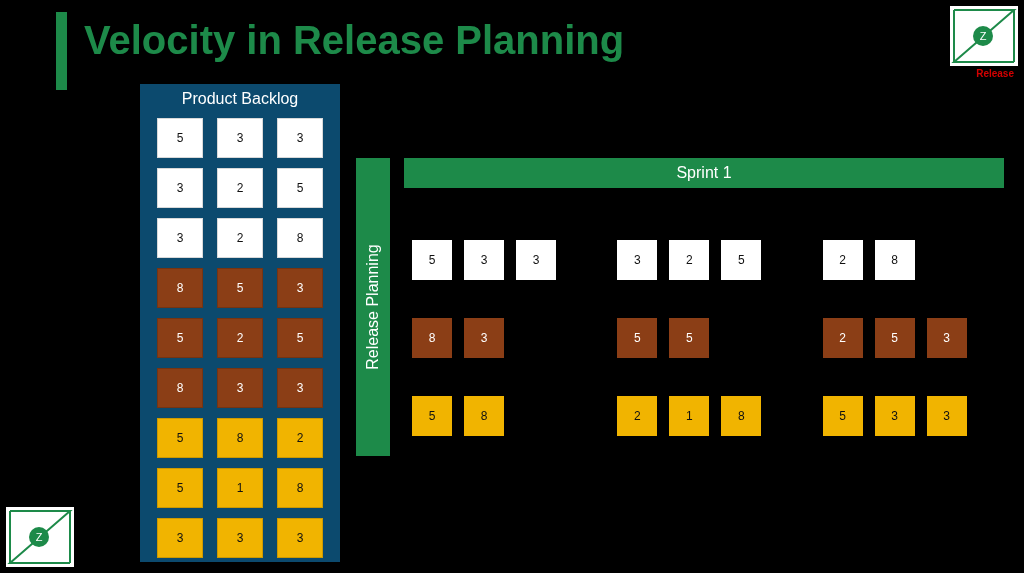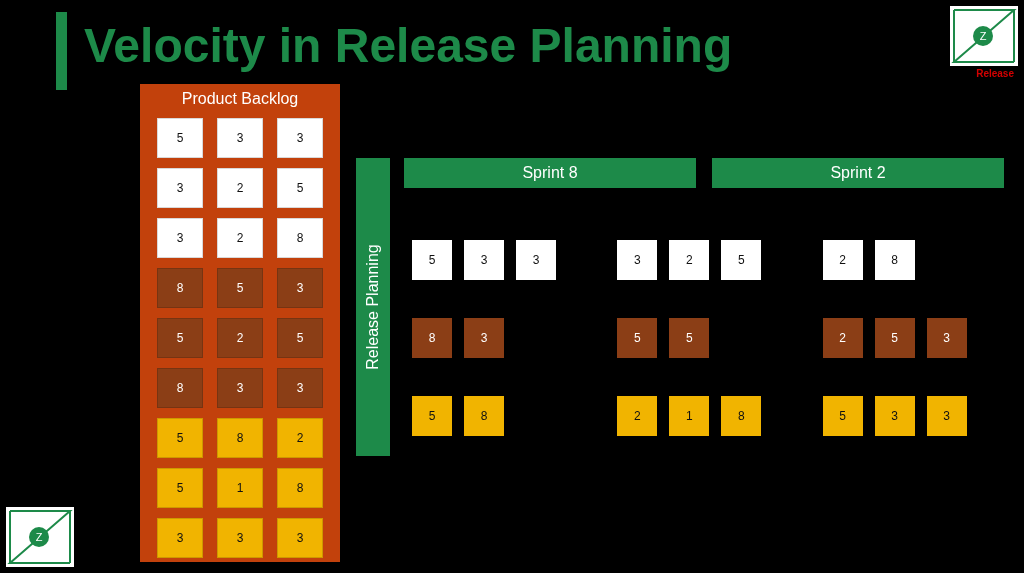--- a/index.html
+++ b/index.html
@@ -16,31 +16,31 @@
     left: 56px;
     top: 12px;
     width: 11px;
     height: 78px;
     background: #1d8a49;
   }
   .title {
     position: absolute;
     left: 84px;
     top: 18px;
-    font-size: 48px;
+    font-size: 40px;
     font-weight: 600;
     color: #1d8a49;
   }
   .backlog {
     position: absolute;
     left: 140px;
     top: 84px;
     width: 200px;
     height: 478px;
-    background: #c2410c;
+    background: #0c4a6e;
     display: flex;
     flex-direction: column;
     align-items: center;
   }
   .backlog-header {
     color: #fff;
     font-size: 16px;
     margin: 6px 0 10px 0;
   }
   .grid3 {
@@ -195,22 +195,21 @@
       </div>
     </div>
 </div>
 
 <div class="release-planning">
   <span>Release Planning</span>
 </div>
 
 <div class="sprints">
   <div class="sprint-headers" id="sprint-headers">
-      <div class="sprint-h">Sprint 8</div>
-      <div class="sprint-h">Sprint 2</div>
+      <div class="sprint-h">Sprint 1</div>
     </div>
   <div class="sprint-rows" id="sprint-rows">
       <div class="sprint-row">
         <div class="sprint-cell">
           <div class="scard c-white">5</div>
           <div class="scard c-white">3</div>
           <div class="scard c-white">3</div>
         </div>
         <div class="sprint-cell">
           <div class="scard c-white">3</div>

